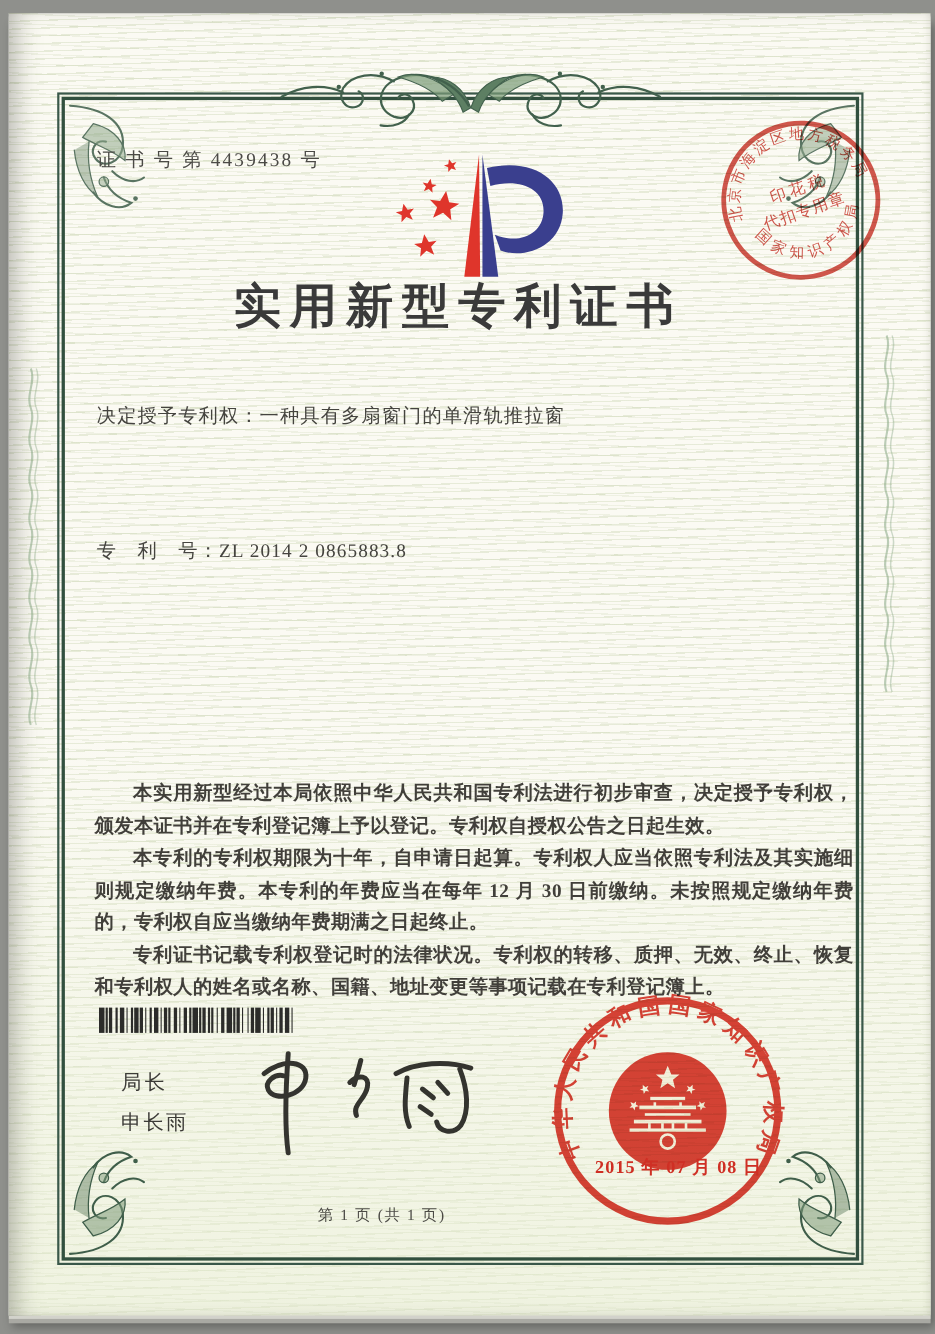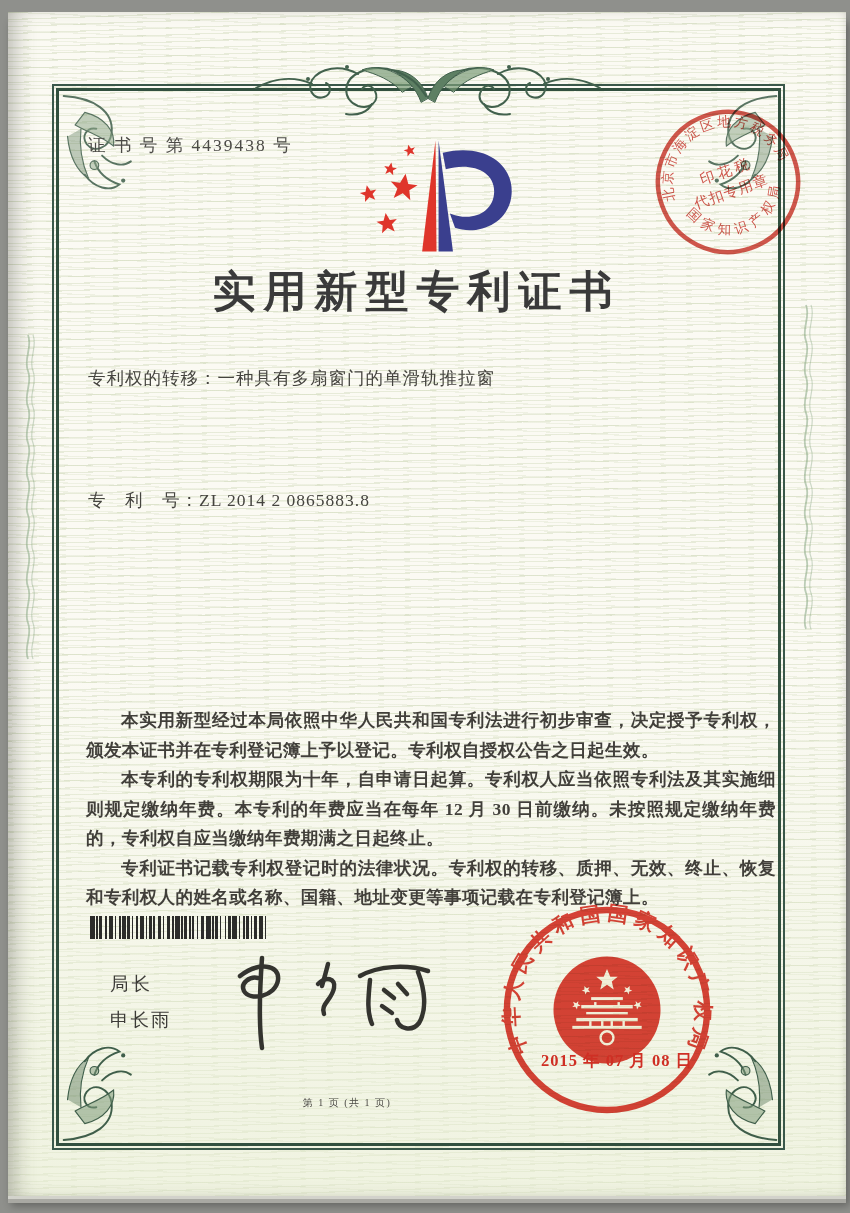--- a/index.html
+++ b/index.html
@@ -24,21 +24,21 @@
   .orn{position:absolute;pointer-events:none;}
   .corner-tl{transform:scale(-1,-1);opacity:.85;}
   .corner-tr{transform:scaleY(-1);opacity:.85;}
   .corner-bl{transform:scaleX(-1);}
 
   .cert-no{position:absolute;left:88px;top:133px;font-size:17.5px;letter-spacing:2px;color:#4b4a46;}
 
   .logo{position:absolute;left:346px;top:136px;width:180px;height:124px;}
 
   .title{position:absolute;left:52px;top:250px;width:729px;text-align:center;
-    font-size:43px;font-weight:bold;letter-spacing:8px;color:#3a3a3a;margin-top:13px;}
+    font-size:43px;font-weight:bold;letter-spacing:8px;color:#3a3a3a;}
 
   .field{position:absolute;left:88px;width:640px;font-size:17.5px;color:#45443f;letter-spacing:1px;white-space:nowrap;}
   .f0{top:366px}.f1{top:427px}.f2{top:488px}.f3{top:549px}.f4{top:610px}.f5{top:671px}
 
   .bodytext{position:absolute;left:86px;top:706px;width:690px;font-size:17.5px;
     color:#413f3a;line-height:29.5px;text-align:justify;letter-spacing:.4px;}
   .bodytext p{margin:0;text-indent:2em;font-weight:bold;}
 
   .barcode{position:absolute;left:90px;top:916px;height:23px;display:flex;align-items:stretch;}
   .barcode .b{background:#2c2c2a;}
@@ -51,21 +51,21 @@
   .signature{position:absolute;left:222px;top:946px;width:220px;height:114px;}
 
   .seal{position:absolute;left:498px;top:901px;width:218px;height:218px;mix-blend-mode:multiply;opacity:.95;}
   .seal-date{position:absolute;left:516px;top:1050px;width:202px;text-align:center;
     font-size:16.5px;letter-spacing:1px;color:#cf2f24;font-weight:bold;}
 
   .stamp{position:absolute;left:646px;top:100px;width:164px;height:164px;
     transform:rotate(-19deg);mix-blend-mode:multiply;opacity:.92;}
 
   .footer{position:absolute;left:52px;top:1096px;width:590px;text-align:center;
-    font-size:10px;letter-spacing:1.5px;color:#4b4a45;}
+    font-size:14px;letter-spacing:1.5px;color:#4b4a45;}
 
   svg text{font-family:"Liberation Serif","DejaVu Serif",serif;}
 </style>
 </head>
 <body>
 
 <div id="page">
 
   <svg width="0" height="0" style="position:absolute">
     <defs>
@@ -138,21 +138,21 @@
       <polygon points="87,4 74,112 88,112"></polygon>
     </g>
     <g fill="#3a3f8e">
       <polygon points="90,4 90,112 104,112"></polygon>
       <path d="M94,16 C136,6 163,28 161,56 C159,85 128,97 106,89 L101,75 C123,84 143,74 144,55 C145,33 121,25 97,32 Z"></path>
     </g>
   </svg>
 
   <div class="title">实用新型专利证书</div>
 
-  <div class="field f0"><span>专利权的转移：</span><span>一种具有多扇窗门的单滑轨推拉窗</span></div>
+  <div class="field f0"><span>决定授予专利权：</span><span>一种具有多扇窗门的单滑轨推拉窗</span></div>
   <div class="field f2"><span>专　利　号：</span><span>ZL 2014 2 0865883.8</span></div>
 
   <div class="bodytext">
     <p>本实用新型经过本局依照中华人民共和国专利法进行初步审查，决定授予专利权，颁发本证书并在专利登记簿上予以登记。专利权自授权公告之日起生效。</p>
     <p>本专利的专利权期限为十年，自申请日起算。专利权人应当依照专利法及其实施细则规定缴纳年费。本专利的年费应当在每年 12 月 30 日前缴纳。未按照规定缴纳年费的，专利权自应当缴纳年费期满之日起终止。</p>
     <p>专利证书记载专利权登记时的法律状况。专利权的转移、质押、无效、终止、恢复和专利权人的姓名或名称、国籍、地址变更等事项记载在专利登记簿上。</p>
   </div>
 
   <div class="barcode" id="barcode">
       <div class="b" style="width: 4.65px;"></div>

